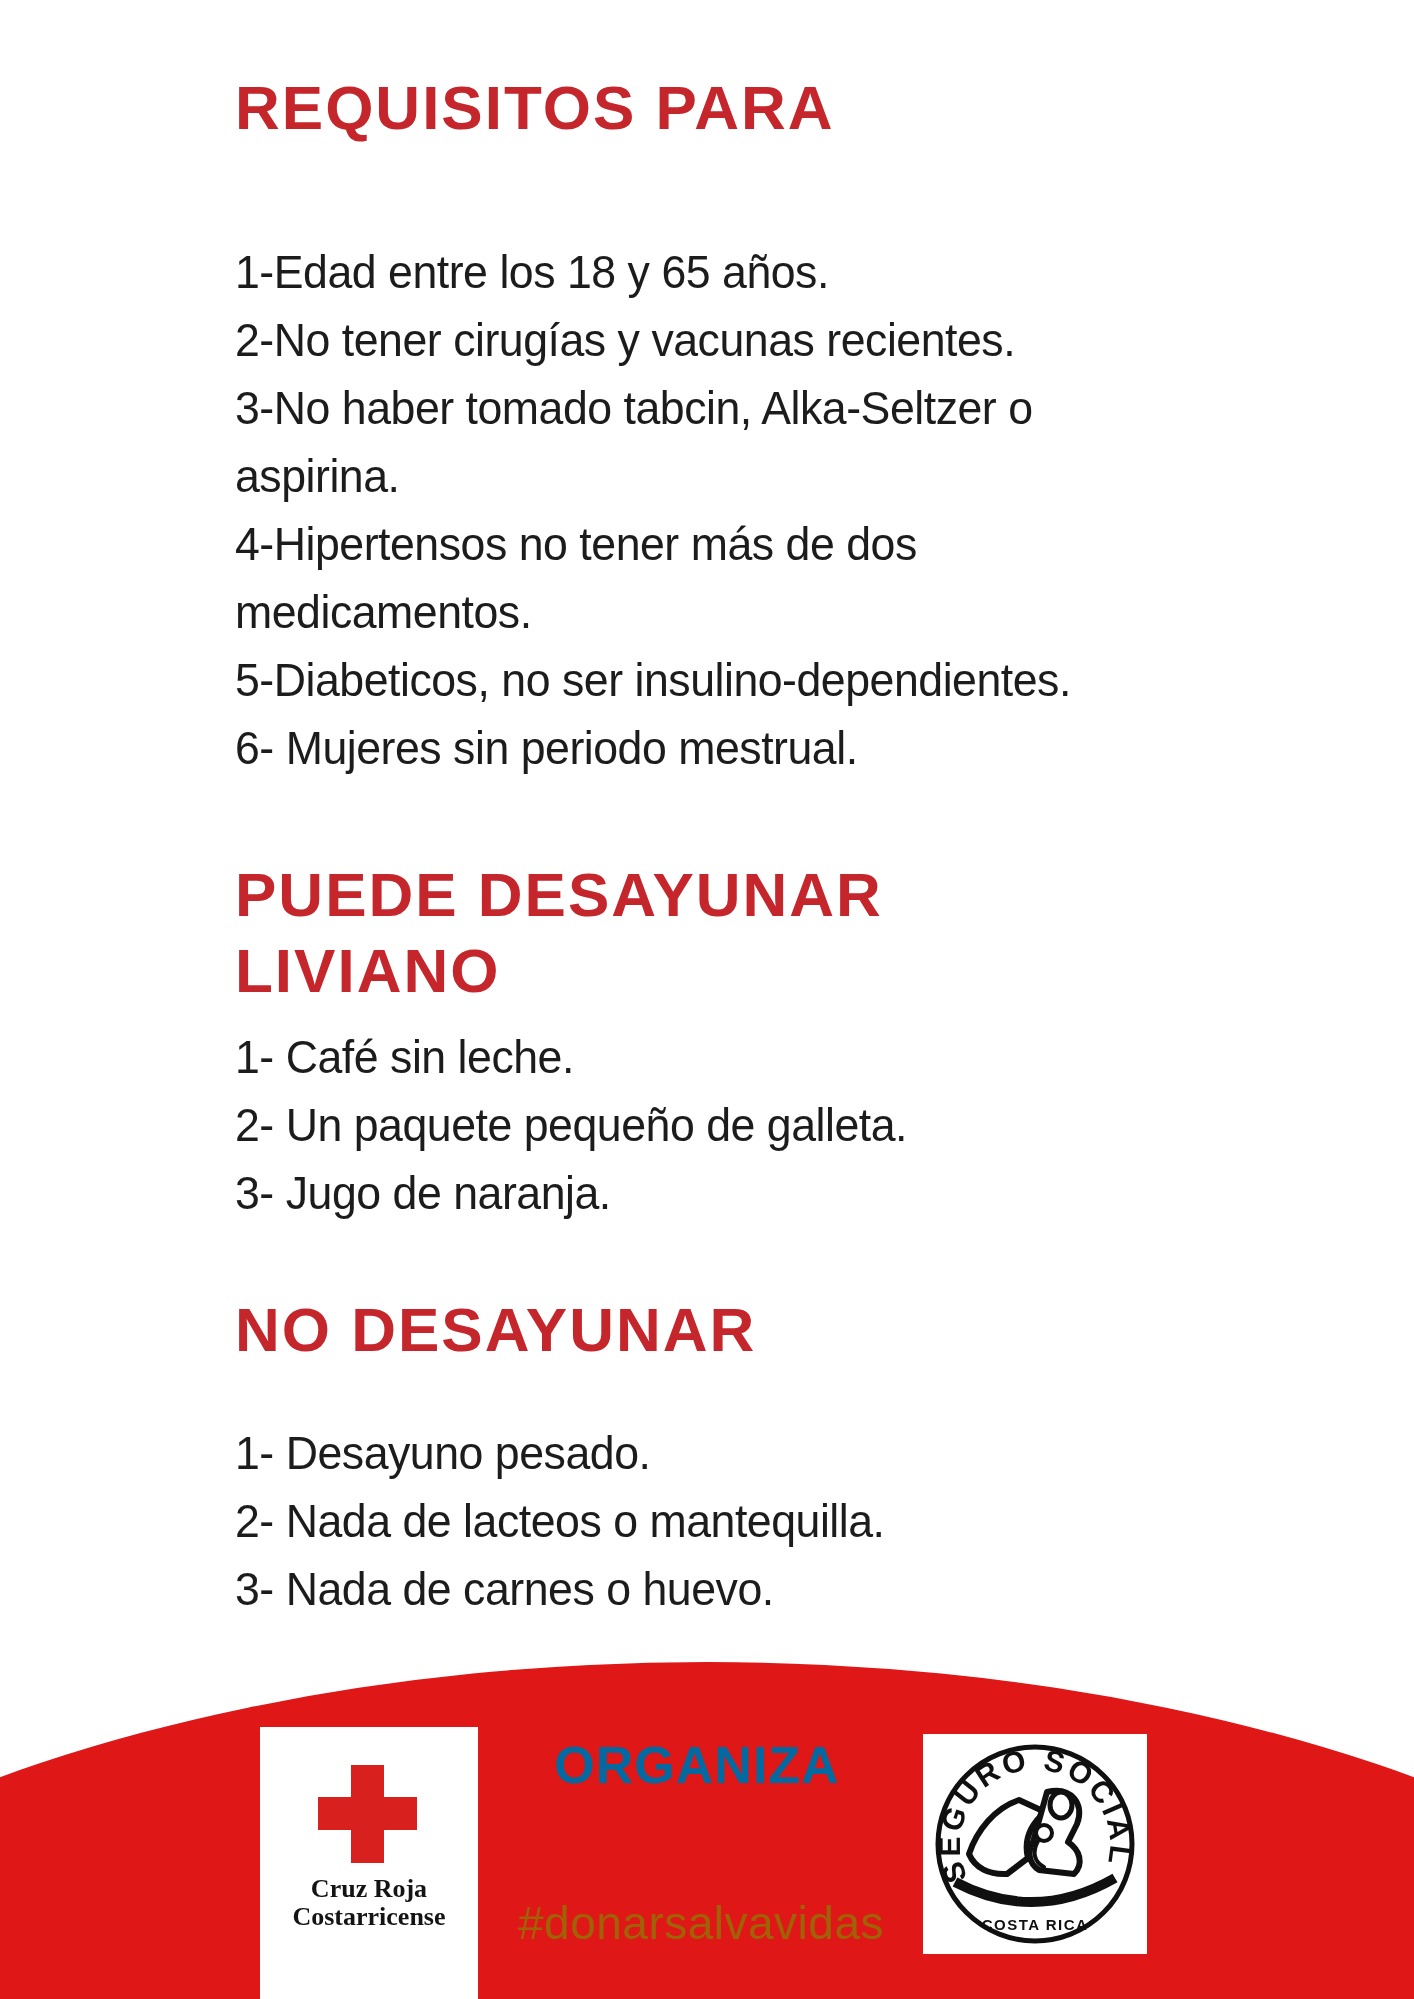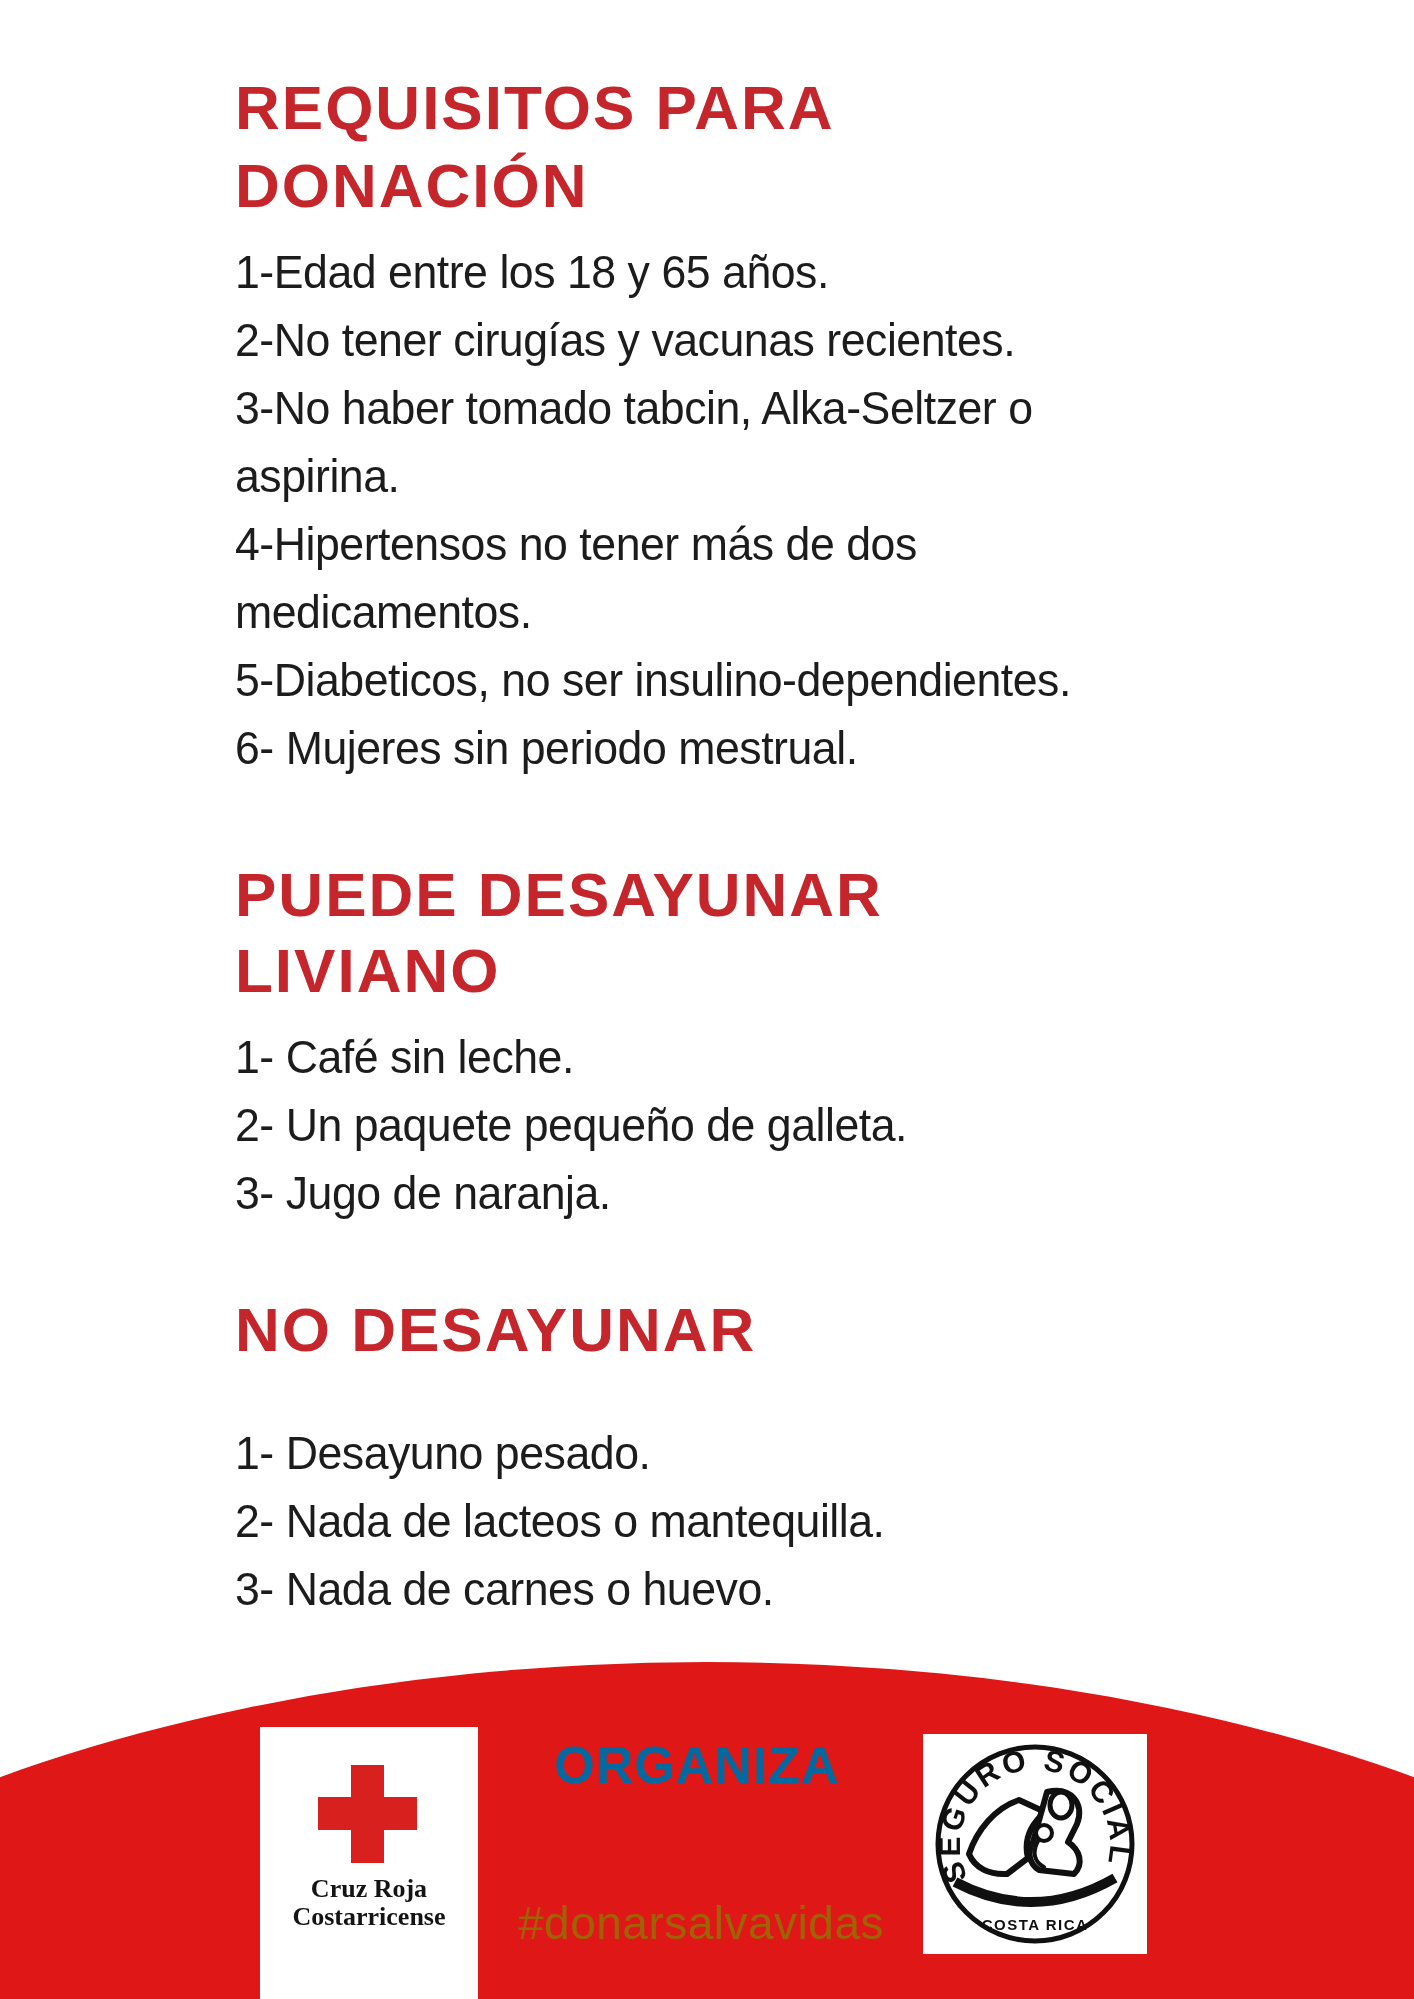--- a/index.html
+++ b/index.html
@@ -56,21 +56,20 @@
   .seguro-box{
     left:923px;top:1734px;width:224px;height:220px;background:#ffffff;
   }
   .seal-svg{display:block;}
 </style>
 </head>
 <body>
 
 <div class="abs red-heading" style="top:69px;">
     <div class="hline">REQUISITOS PARA</div>
-    <div class="hline">DONACIÓN</div>
   </div>
 
 <div class="abs body-list" style="top:238px;">
     <div class="bline">1-Edad entre los 18 y 65 años.</div>
     <div class="bline">2-No tener cirugías y vacunas recientes.</div>
     <div class="bline">3-No haber tomado tabcin, Alka-Seltzer o</div>
     <div class="bline">aspirina.</div>
     <div class="bline">4-Hipertensos no tener más de dos</div>
     <div class="bline">medicamentos.</div>
     <div class="bline">5-Diabeticos, no ser insulino-dependientes.</div>

